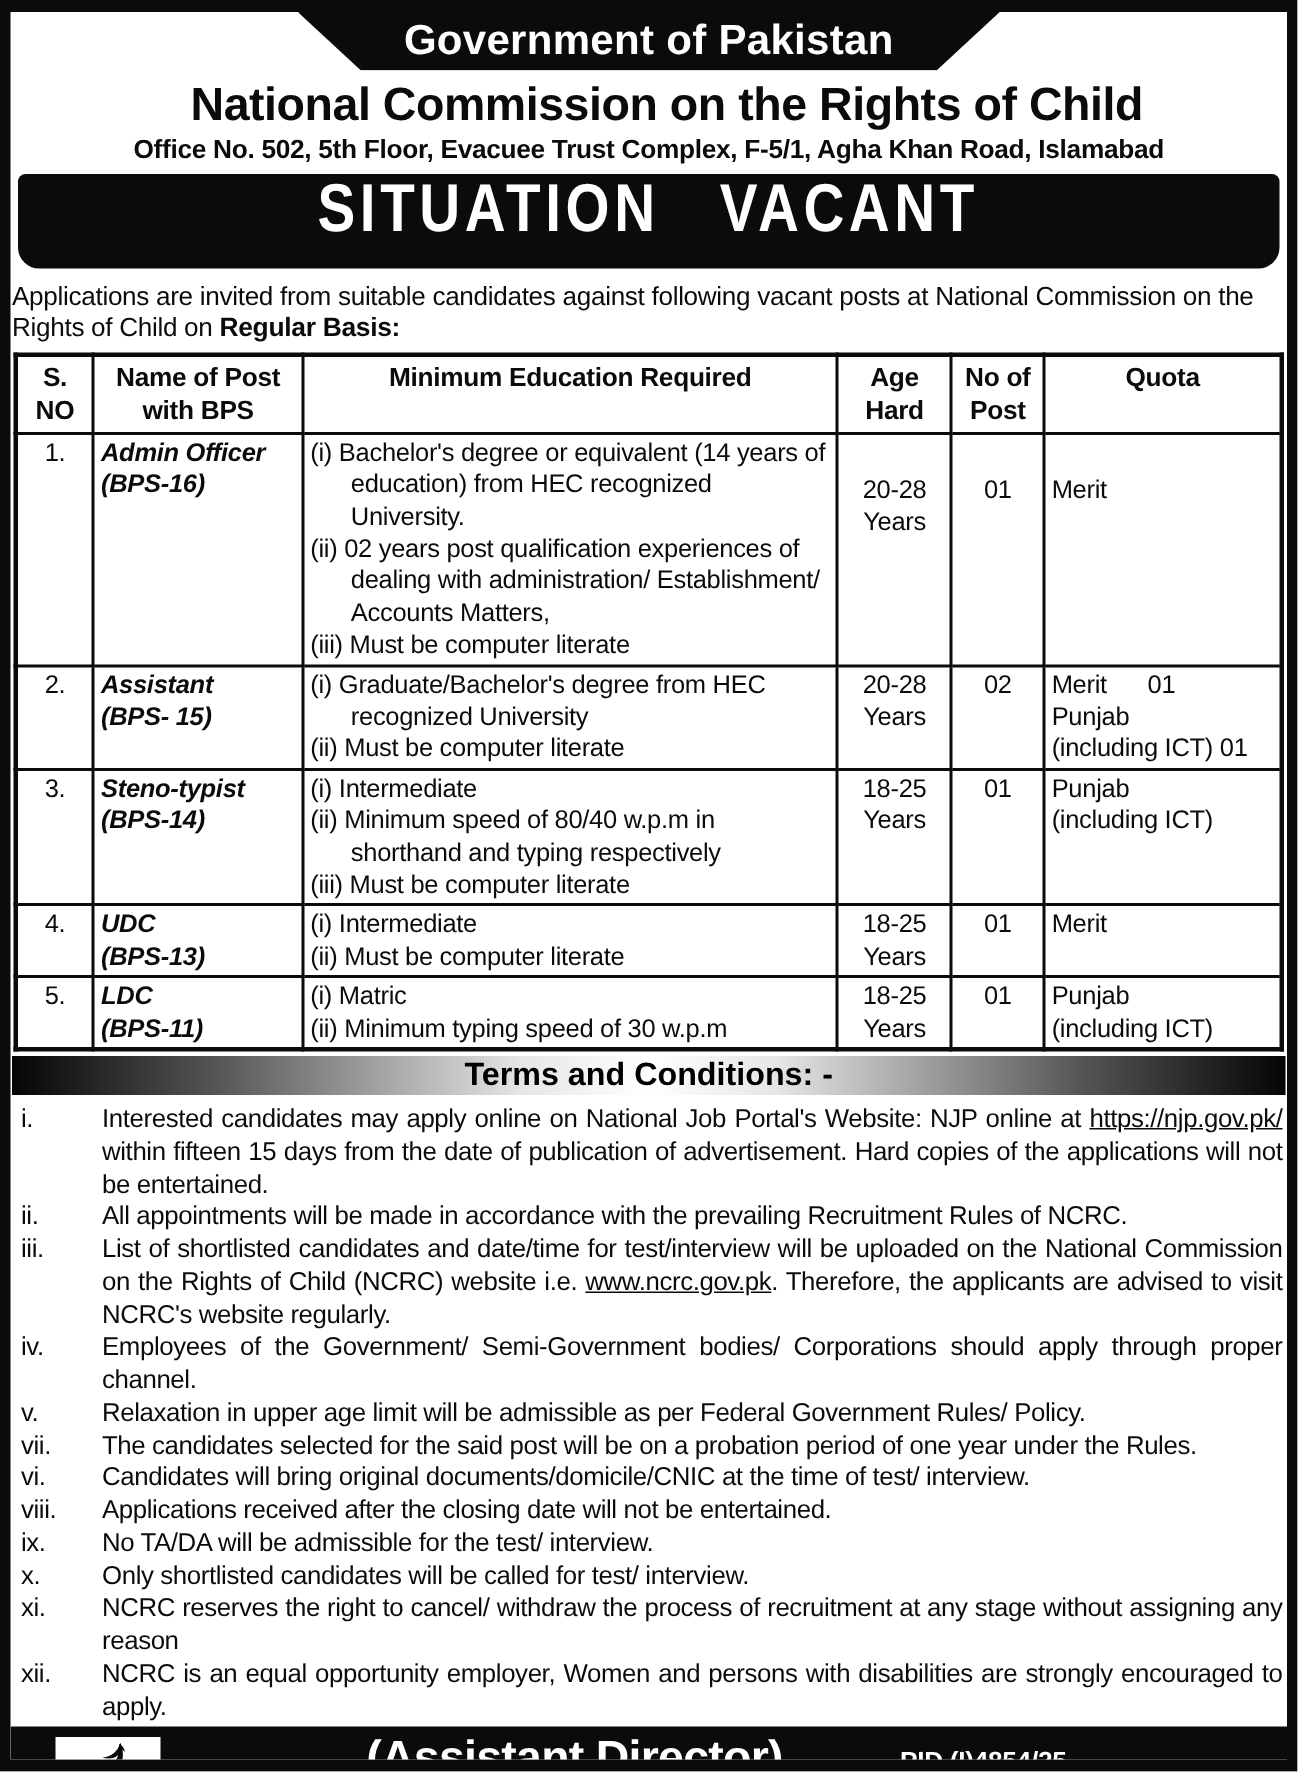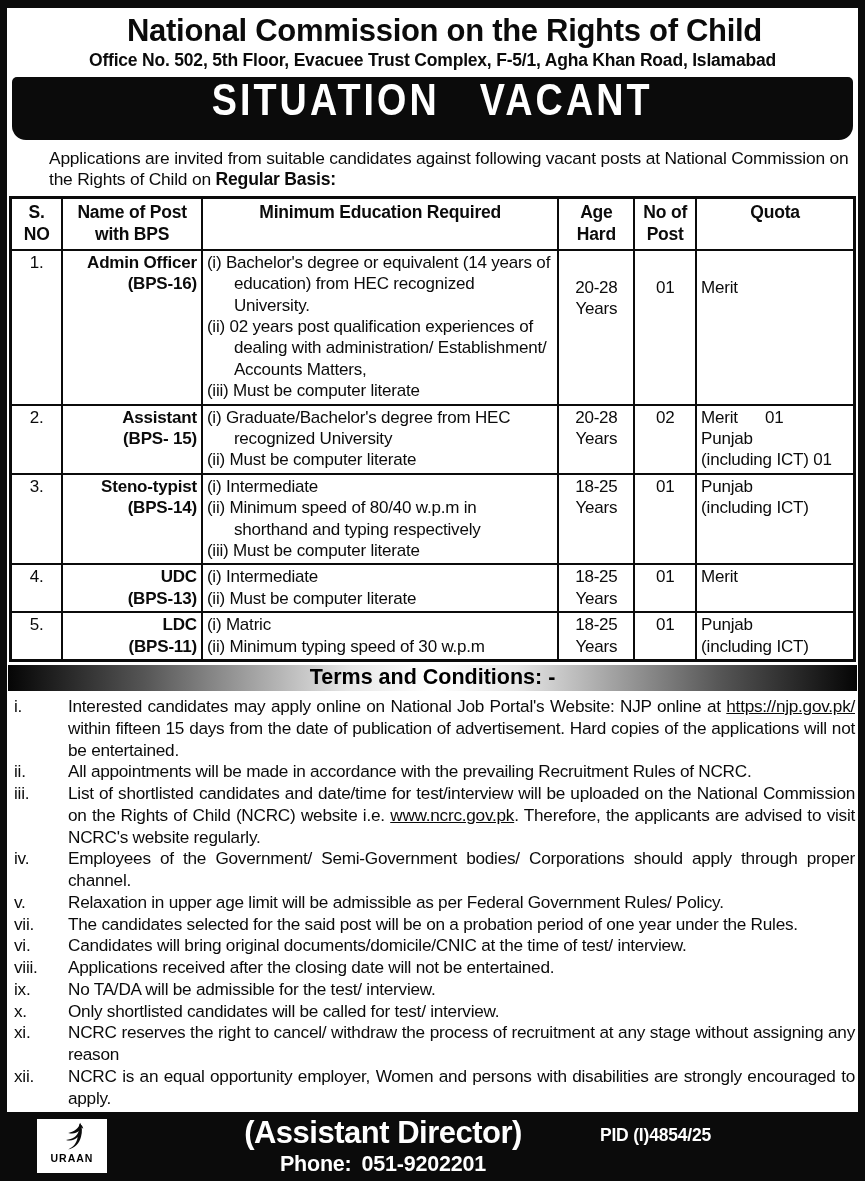--- a/index.html
+++ b/index.html
@@ -46,21 +46,20 @@
   .vacant-bar span{
     display:inline-block;
     font-weight:bold;font-size:37px;line-height:45px;
     letter-spacing:3px;word-spacing:26px;
     transform:scale(1.02,1.22);transform-origin:center;
   }
   .intro{
     margin:8px 1px 5px;
     font-size:17.4px;line-height:1.22;
     letter-spacing:-.2px;
-    padding-left:41px;
   }
   .intro b{font-size:17.6px;}
   
   table.posts{
     width:847px;margin:0 auto;
     border-collapse:collapse;
     border:3px solid #0b0b0b;
   }
   table.posts th,table.posts td{
     border:2px solid #0b0b0b;
@@ -68,21 +67,21 @@
     vertical-align:top;
     font-size:17px;line-height:1.26;
     letter-spacing:-.2px;
   }
   table.posts th{
     font-size:17.5px;font-weight:bold;
     text-align:center;white-space:pre-line;
     padding:2px 2px 4px;
   }
   td.c-sno{text-align:center;}
-  td.c-post{text-align:right;font-weight:bold;white-space:pre-line;}
+  td.c-post{text-align:left;font-weight:bold;white-space:pre-line;font-style:italic;}
   td.c-age{text-align:center;white-space:pre-line;}
   td.c-no{text-align:center;}
   td.c-quota{text-align:left;white-space:pre-wrap;}
   .edu-line{padding-left:27px;text-indent:-27px;}
   table.posts tbody tr:first-of-type td.c-age,
   table.posts tbody tr:first-of-type td.c-no,
   table.posts tbody tr:first-of-type td.c-quota{padding-top:26px;}
   
   .terms-bar{
     margin:3px 1px 5px;
@@ -129,20 +128,21 @@
   .pid{
     position:absolute;right:147px;top:13px;
     font-size:17.5px;font-weight:bold;letter-spacing:-.2px;
   }
 </style>
 </head>
 <body>
 
 <div class="page">
 
+  <div class="gov-banner"><span>Government of Pakistan</span></div>
 
   <div class="main-title">National Commission on the Rights of Child</div>
 
   <div class="address-line">Office No. 502, 5th Floor, Evacuee Trust Complex, F-5/1, Agha Khan Road, Islamabad</div>
 
   <div class="vacant-bar"><span>SITUATION VACANT</span></div>
 
   <div class="intro"><span>Applications are invited from suitable candidates against following vacant posts at National Commission on the Rights of Child on </span><b>Regular Basis:</b></div>
 
   <table class="posts">

